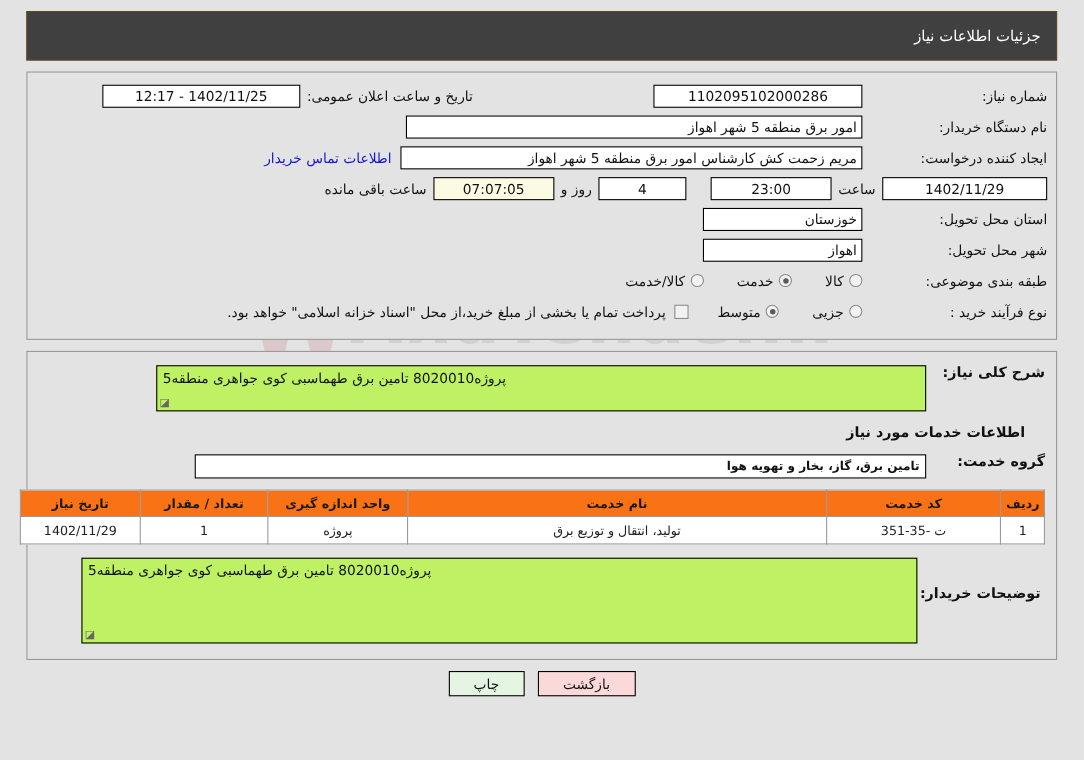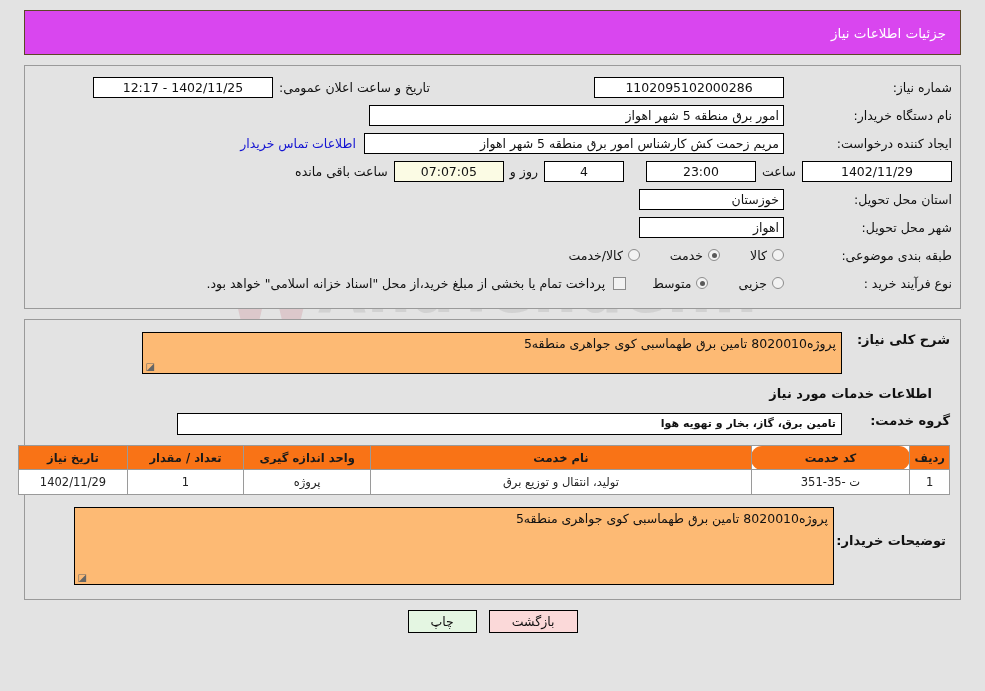--- a/index.html
+++ b/index.html
@@ -37,21 +37,21 @@
     margin-left: 6px;
     font-weight: bold;
   }
 
   .page { position: relative; z-index: 2; }
 
   
   .titlebar {
     margin: 10px 24px 0 24px;
     height: 45px;
-    background: #d946ef;
+    background: #404040;
     border: 1px solid #5c4728;
     color: #ffffff;
     display: flex;
     align-items: center;
     justify-content: flex-start;
     padding: 0 14px;
     font-size: 13.5px;
   }
 
   
@@ -157,26 +157,26 @@
   .panel-mid { padding: 12px 10px 14px 10px; }
   .midrow { display: flex; align-items: flex-start; margin-bottom: 6px; }
   .bold-lbl {
     font-size: 13px;
     font-weight: bold;
     color: #111;
     padding-left: 8px;
     white-space: nowrap;
   }
   .ta {
-    background: #fdba74;
+    background: #bef264;
     border: 1px solid #000;
     font-size: 12.5px;
     color: #111;
     padding: 3px 5px;
-    text-align: right;
+    text-align: left;
     position: relative;
     overflow: hidden;
   }
   .ta-desc { width: 700px; height: 42px; }
   .resizer {
     position: absolute;
     left: 2px; bottom: 1px;
     width: 10px; height: 10px;
     color: #666;
     font-size: 10px;
@@ -224,21 +224,21 @@
     border: 1px solid #9a9a9a;
     font-size: 11.5px;
     color: #222;
     height: 25px;
     padding: 2px 4px;
     text-align: center;
     background: #fff;
   }
   td.svc-name { color: #8a6d3b; }
   .col-radif { width: 36px; }
-  .col-code  { width: 162px; border-radius: 11px; }
+  .col-code  { width: 162px; }
   .col-name  { width: 390px; }
   .col-unit  { width: 130px; }
   .col-qty   { width: 118px; }
   .col-date  { width: 110px; }
 
   
   .notesrow {
     display: flex;
     align-items: flex-start;
     justify-content: flex-start;

